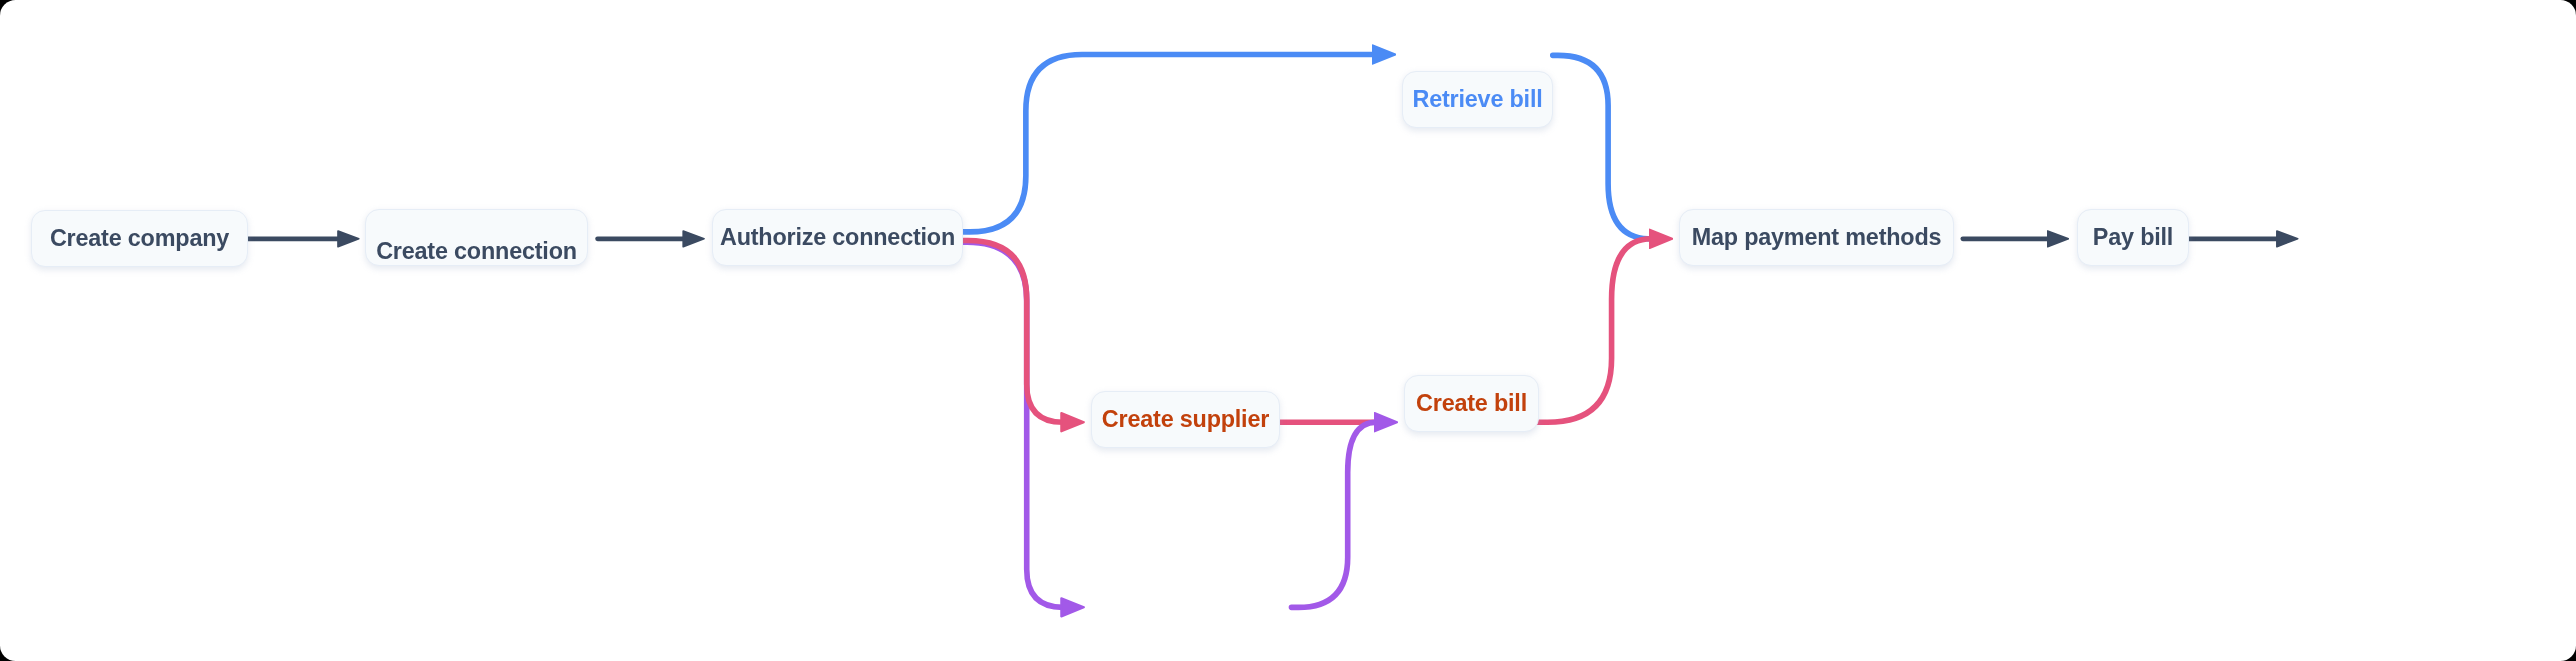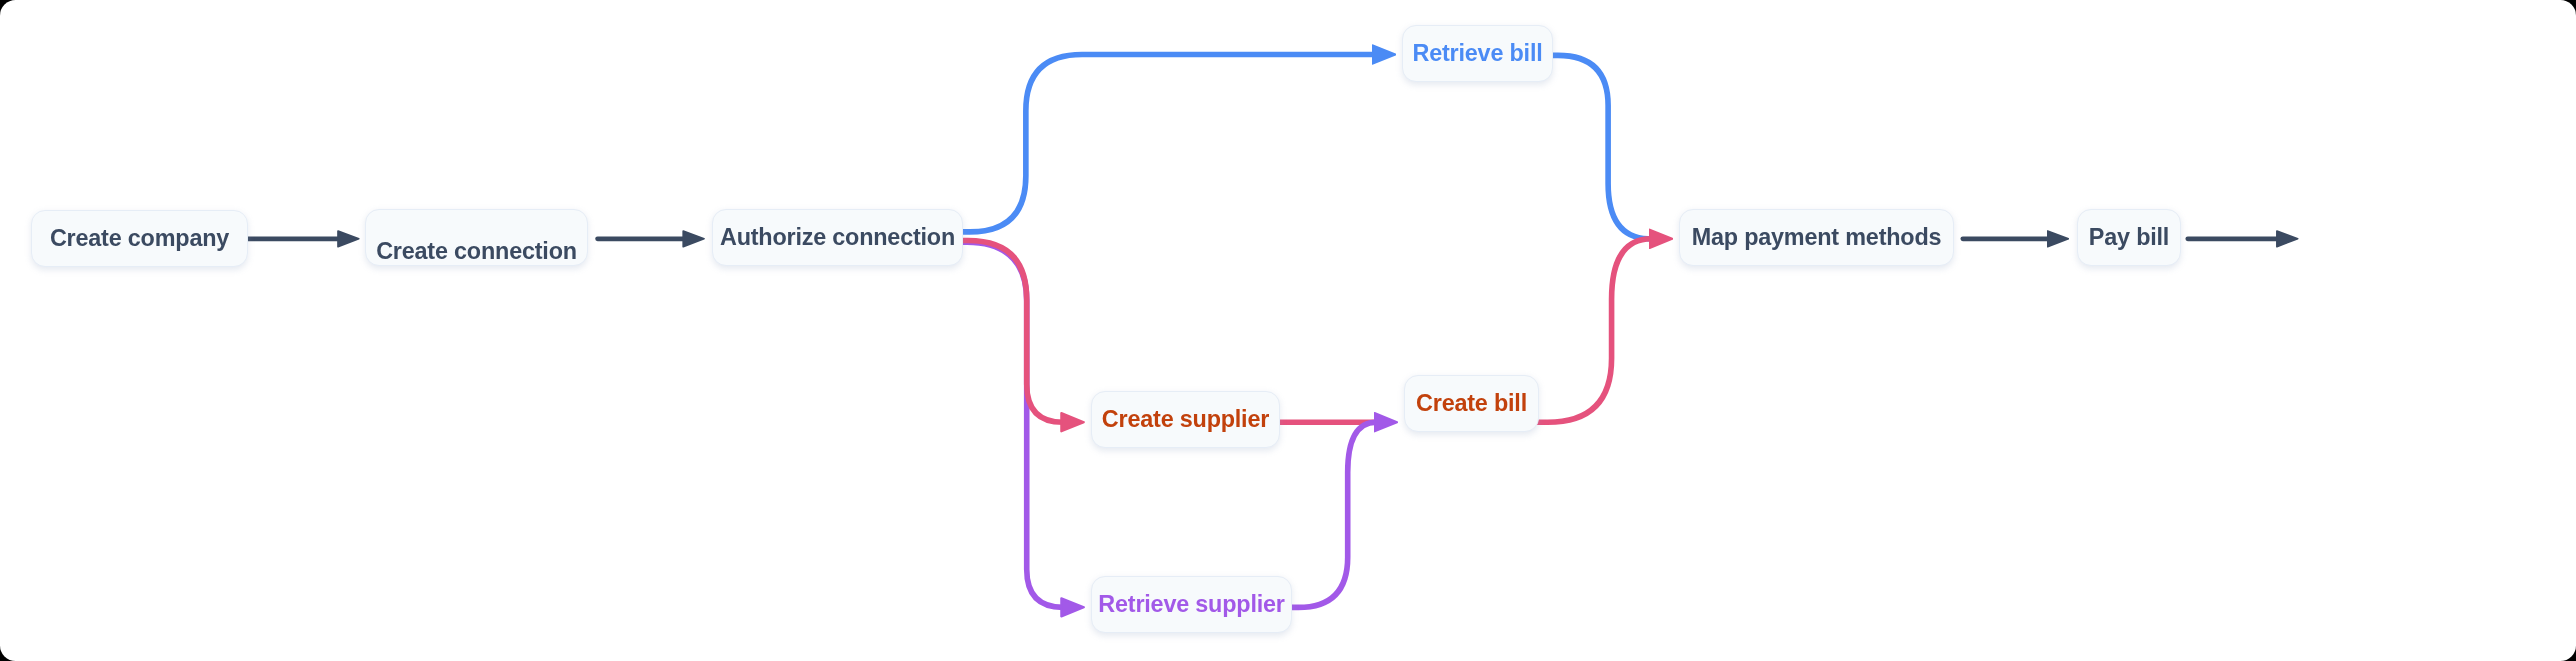--- a/index.html
+++ b/index.html
@@ -31,33 +31,33 @@
     box-shadow: 0 2.6px 6px rgba(140,160,190,0.22);
     display: flex;
     align-items: center;
     justify-content: center;
     font-size: 23.4px;
     font-weight: 700;
     letter-spacing: -0.2px;
     white-space: nowrap;
   }
   .c-dark   { color: #3b4a61; }
-  .c-blue   { color: #4b8bf5; }
+  .c-blue   { color: #4b8bf5; margin-top: 46px; }
   .c-pink   { color: #c2410c; }
   .c-purple { color: #a259e8; }
 
   .n1  { left: 31px;   top: 210px; width: 217px; }
   .n2  { left: 365px;  top: 209px; width: 223px; align-items: flex-end; }
   .n3  { left: 712px;  top: 209px; width: 251px; }
   .n4  { left: 1402px; top: 25px;  width: 151px; }
   .n5  { left: 1091px; top: 391px; width: 189px; }
   .n6  { left: 1404px; top: 375px; width: 135px; }
   .n7  { left: 1091px; top: 576px; width: 201px; }
   .n8  { left: 1679px; top: 209px; width: 275px; }
-  .n9  { left: 2077px; top: 209px; width: 104px; }
+  .n9  { left: 2077px; top: 209px; width: 112px; }
   .n10 { left: 2307px; top: 209px; width: 245px; }
 </style>
 </head>
 <body>
 
 <div class="canvas">
 
   <svg class="edges" viewBox="0 0 2976 764" xmlns="http://www.w3.org/2000/svg">
     <defs>
       <marker id="ah-dark" markerUnits="userSpaceOnUse" markerWidth="26" markerHeight="22" viewBox="0 0 26 22" refX="3" refY="11" orient="auto">
@@ -105,23 +105,20 @@
   </div>
   <div class="node n4 c-blue">
     <span>Retrieve bill</span>
   </div>
   <div class="node n5 c-pink">
     <span>Create supplier</span>
   </div>
   <div class="node n6 c-pink">
     <span>Create bill</span>
   </div>
-  <div class="node n7 c-purple">
-    <span>Retrieve supplier</span>
-  </div>
   <div class="node n8 c-dark">
     <span>Map payment methods</span>
   </div>
   <div class="node n9 c-dark">
     <span>Pay bill</span>
   </div>
 
 </div>
 
 

